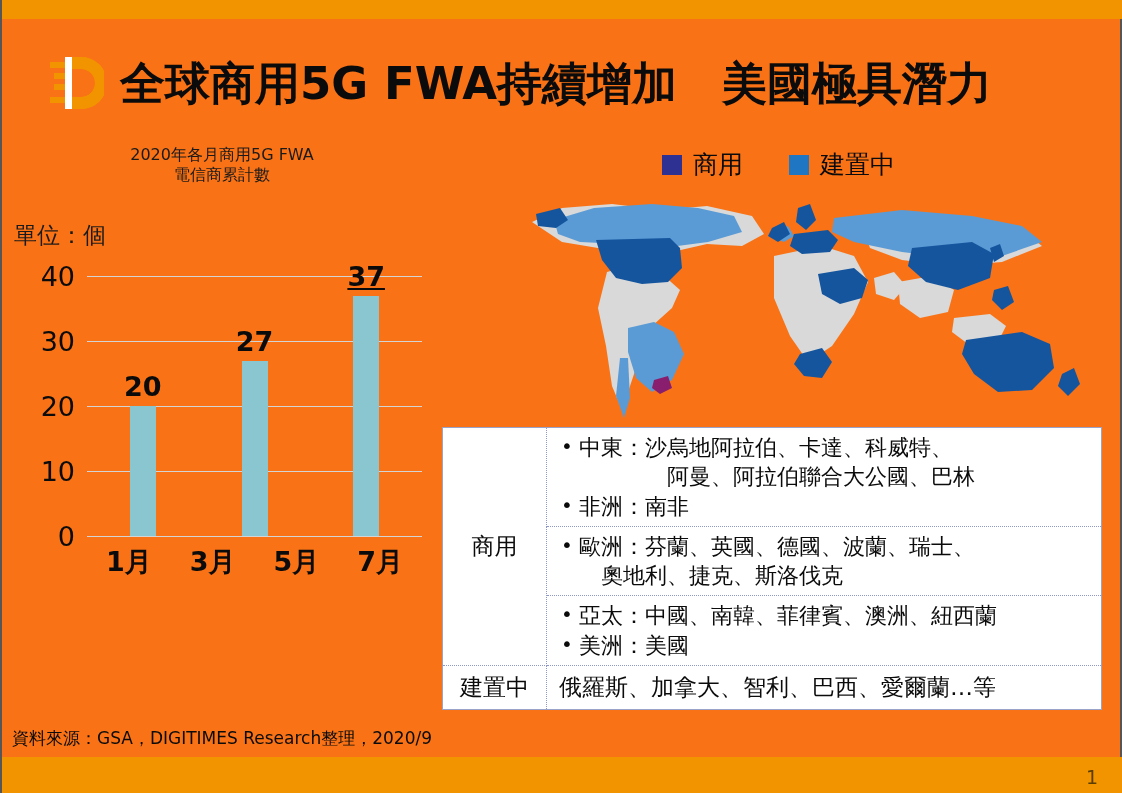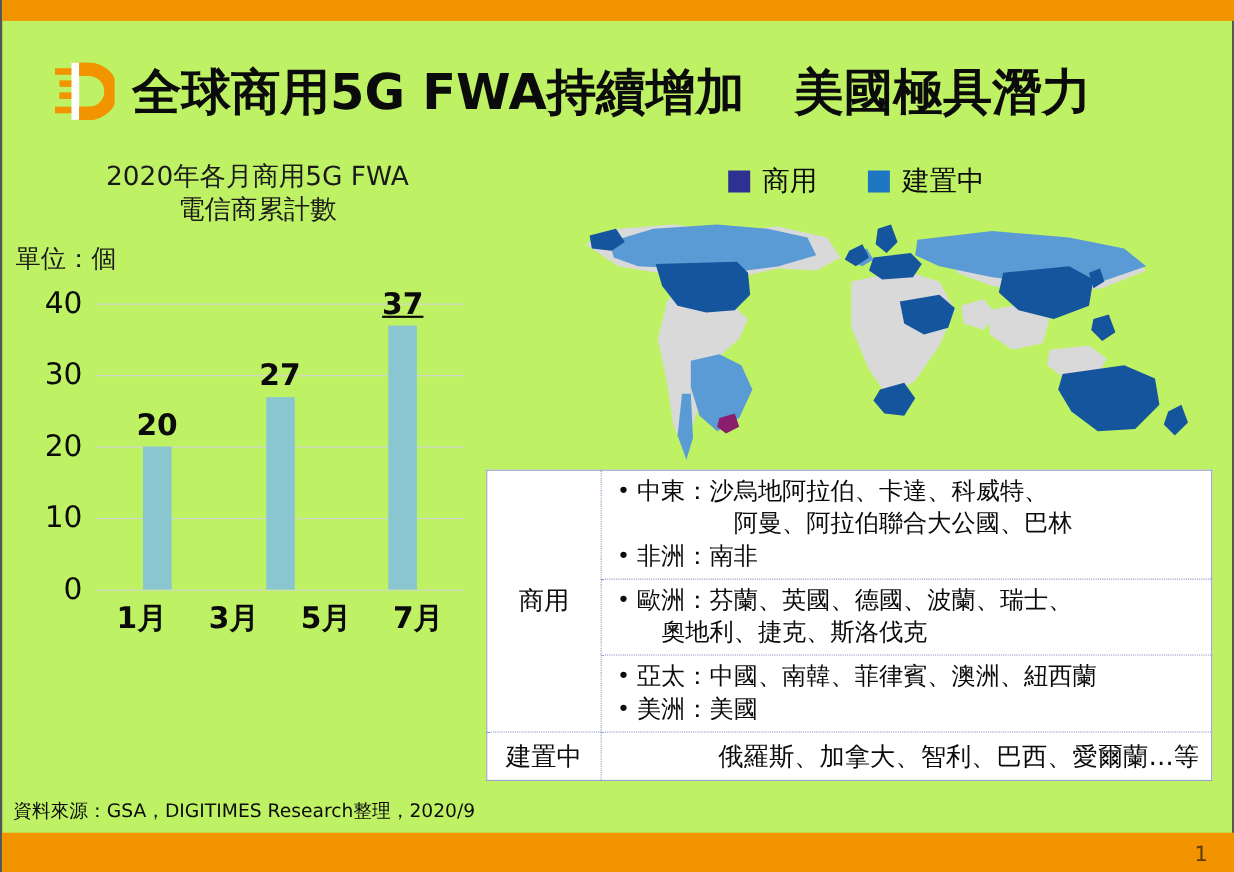--- a/index.html
+++ b/index.html
@@ -5,21 +5,21 @@
   * { box-sizing: border-box; margin: 0; padding: 0; }
   html, body {
     width: 1122px; height: 793px;
     background: #ffffff;
     font-family: "DejaVu Sans", "Liberation Sans", sans-serif;
     overflow: hidden;
   }
   #slide {
     position: relative;
     width: 1122px; height: 793px;
-    background: #bef264;
+    background: #f97316;
     border-left: 2px solid #565656;
     border-right: 2px solid #565656;
   }
 
   
   .band-top {
     position: absolute; left: 0; top: 0;
     width: 1122px; height: 19px;
     background: #F29400;
   }
@@ -57,26 +57,25 @@
   }
 
   
   .chart-wrap {
     position: absolute; left: 0; top: 140px;
     width: 440px; height: 460px;
   }
   .chart-title {
     width: 440px;
     text-align: center;
-    font-size: 24px;
+    font-size: 16px;
     color: #1a1a1a;
     line-height: 1.25;
     padding-top: 5px;
     white-space: pre-line;
-    margin-left: 12px;
   }
   .unit-label {
     position: absolute; left: 12px; top: 80px;
     font-size: 23px; color: #1a1a1a;
   }
   .plot {
     position: absolute;
     left: 85px; top: 136px;
     width: 335px; height: 260px;
   }
@@ -181,21 +180,21 @@
     position: relative;
     padding-left: 20px;
     line-height: 1.33;
     white-space: pre-line;
   }
   .bullets li::before {
     content: "\2022";
     position: absolute; left: 2px; top: 0;
     font-size: 20px;
   }
-  .deploy-row td.body { font-size: 23px; padding: 6px 11px 6px 12px; text-align: right; }
+  .deploy-row td.body { font-size: 23px; padding: 6px 24px 6px 12px; }
 
   
   .notes {
     position: absolute;
     left: 10px; bottom: 42px;
     font-size: 17px;
     color: #0b0b0b;
     line-height: 1.45;
   }
 </style>

